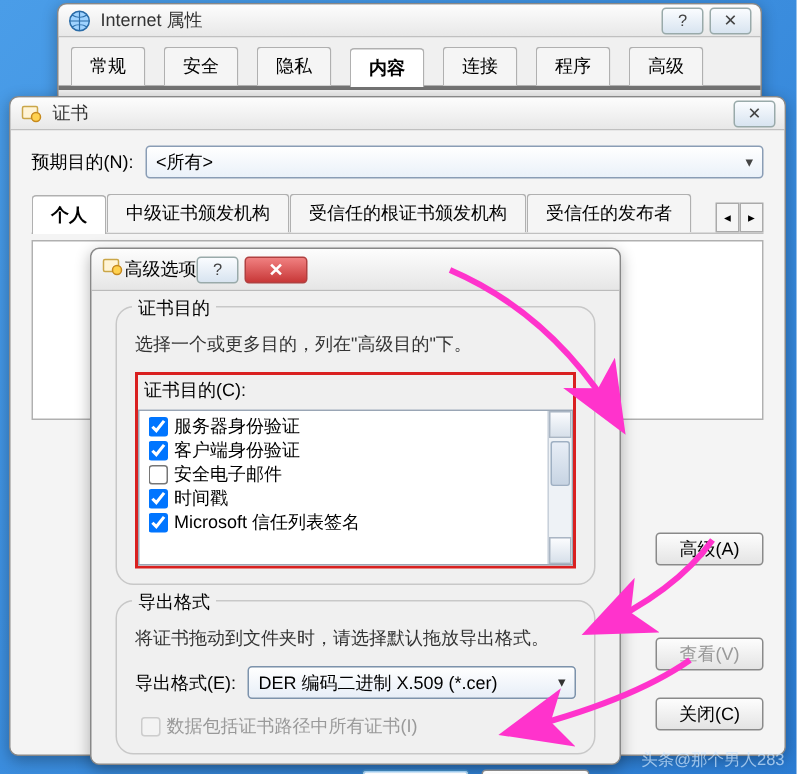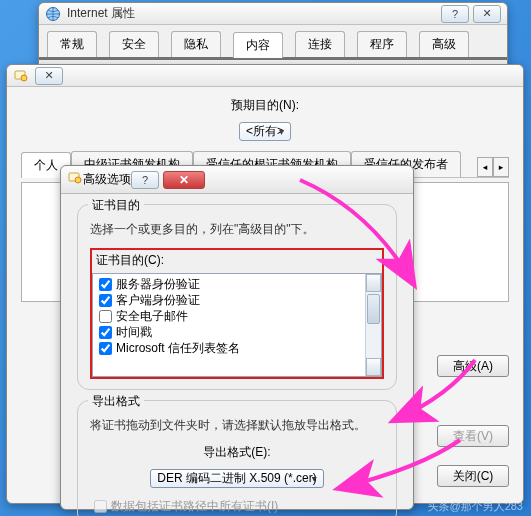--- a/index.html
+++ b/index.html
@@ -10,26 +10,26 @@
 .titlebar .icon { width: 16px; height: 16px; margin-right: 6px; display: inline-flex; align-items: center; justify-content: center; }
 .titlebar .title { flex: 1; color: #333; }
 .title-buttons { display: flex; gap: 4px; }
 .title-btn { width: 28px; height: 18px; border: 1px solid #9aa; border-radius: 3px; background: linear-gradient(#fafcff,#d8e4f0); display: flex; align-items: center; justify-content: center; font-size: 11px; color: #444; cursor: default; }
 .close-btn { width: 42px; height: 18px; border: 1px solid #b04040; border-radius: 3px; background: linear-gradient(#f08080,#c83838); color: #fff; display: flex; align-items: center; justify-content: center; font-weight: bold; cursor: default; }
 
 
 .win-ie { left: 38px; top: 2px; width: 470px; height: 200px; }
 .tabs-row { display: flex; padding: 6px 8px 0 8px; border-bottom: 3px solid #737373; gap: 12px; }
 .tab { padding: 4px 12px; border: 1px solid #b0b0b0; border-bottom: none; background: #f5f5f5; border-radius: 3px 3px 0 0; }
-.tab.active { background: #fff; position: relative; top: 1px; }
+.tab.active { background: #fff; position: relative; top: 1px; font-weight: bold; }
 
 
 .win-cert { left: 6px; top: 64px; width: 518px; height: 440px; background: #f4f4f4; }
 .cert-body { padding: 10px 14px; }
-.row-field { display: flex; align-items: center; gap: 8px; margin-bottom: 10px; flex-direction: column; }
+.row-field { display: flex; align-items: center; gap: 8px; margin-bottom: 10px; }
 .combo { flex: 1; height: 22px; border: 1px solid #8a9db5; background: linear-gradient(#fff,#eaf1f9); border-radius: 3px; display: flex; align-items: center; padding: 0 6px; position: relative; }
 .combo::after { content: "▾"; position: absolute; right: 6px; color: #444; font-size: 10px; }
 .cert-tabs { display: flex; gap: 0; border-bottom: 1px solid #c0c0c0; margin-top: 6px; align-items: flex-end; }
 .cert-tabs .tab { font-size: 12px; }
 .nav-arrows { margin-left: auto; display: flex; }
 .nav-arrow { width: 16px; height: 20px; border: 1px solid #aaa; background: #f5f5f5; display: flex; align-items: center; justify-content: center; font-size: 9px; }
 .list-area { background: #fff; border: 1px solid #b0b0b0; height: 120px; margin-top: 4px; }
 
 .side-btns { position: absolute; right: 14px; display: flex; flex-direction: column; gap: 10px; }
 .btn { height: 22px; min-width: 72px; border: 1px solid #8a8a8a; border-radius: 3px; background: linear-gradient(#fdfdfd,#e4e4e4); padding: 0 10px; display: inline-flex; align-items: center; justify-content: center; }
@@ -92,20 +92,21 @@
 </div>
 
 <div class="window win-cert">
   <div class="titlebar">
     <span class="icon">
       <svg width="16" height="16" viewBox="0 0 16 16">
           <rect x="2" y="3" width="10" height="8" rx="1" fill="#fff4d6" stroke="#caa648"></rect>
           <circle cx="11" cy="10" r="3" fill="#ffd250" stroke="#c78a1e"></circle>
         </svg>
     </span>
+    <span class="title">证书</span>
     <div class="title-buttons">
       <div class="title-btn">✕</div>
     </div>
   </div>
   <div class="cert-body">
     <div class="row-field">
       <span>预期目的(N):</span>
       <div class="combo">
         <span>&lt;所有&gt;</span>
       </div>

